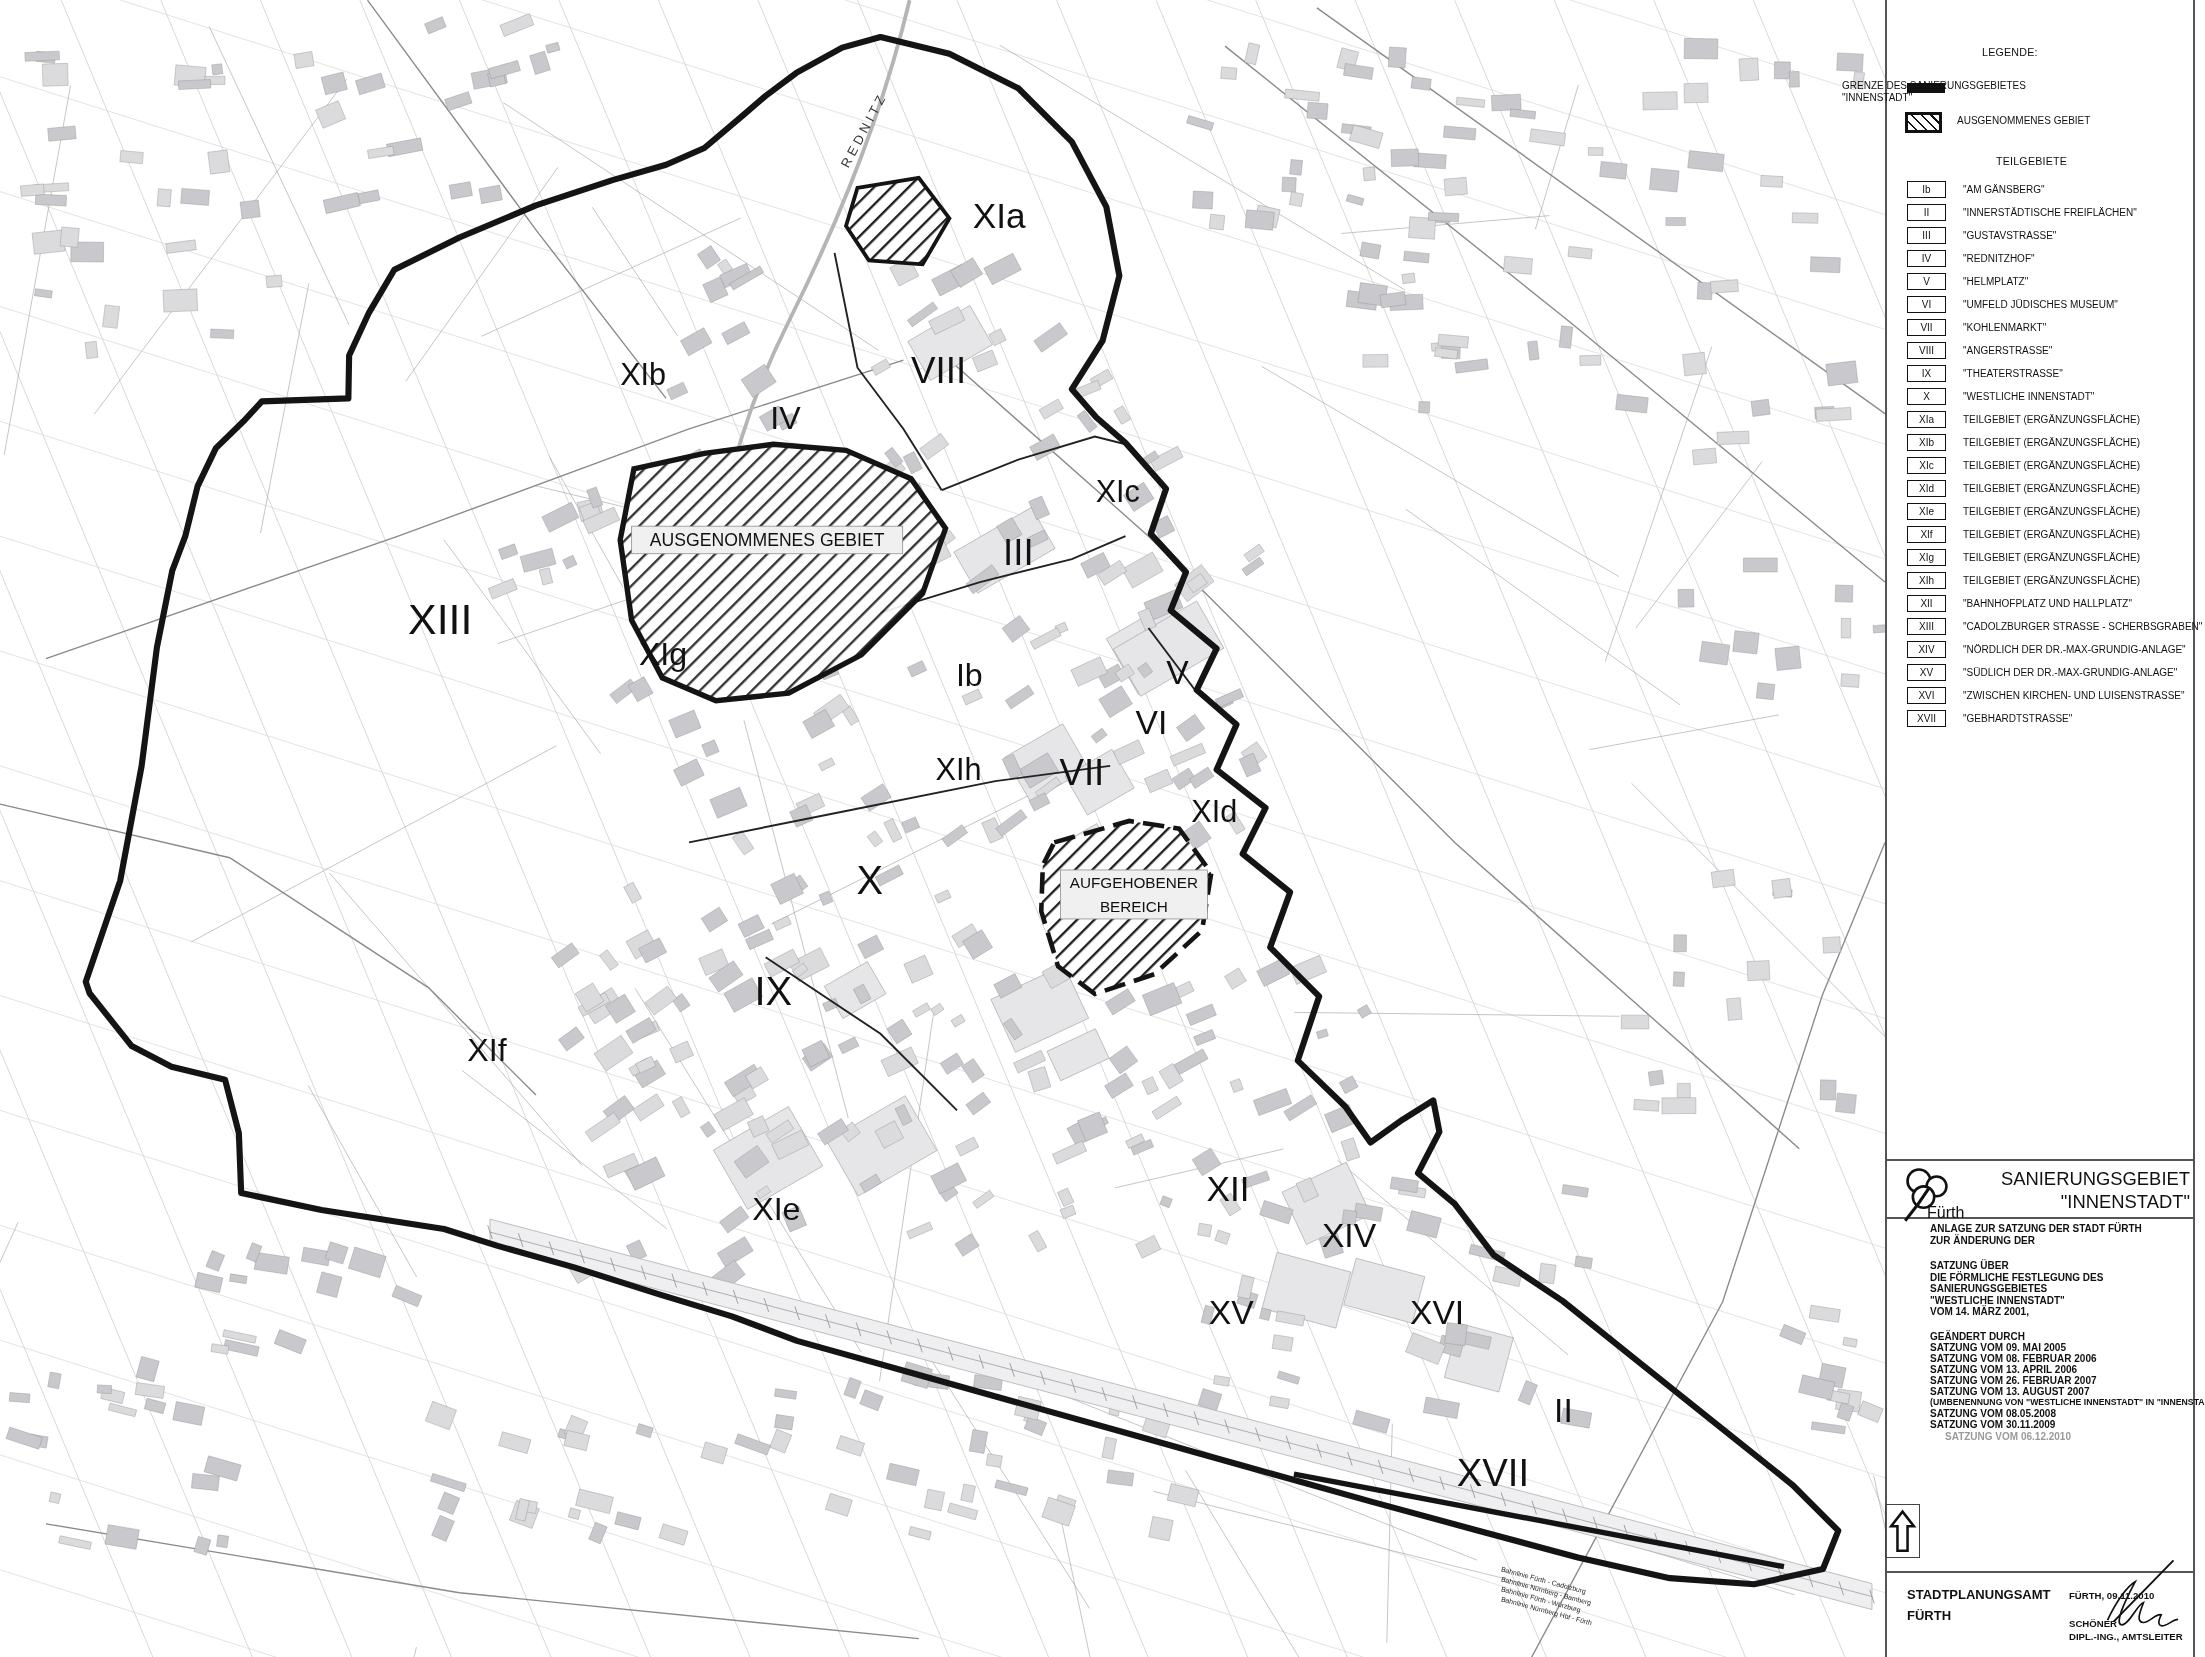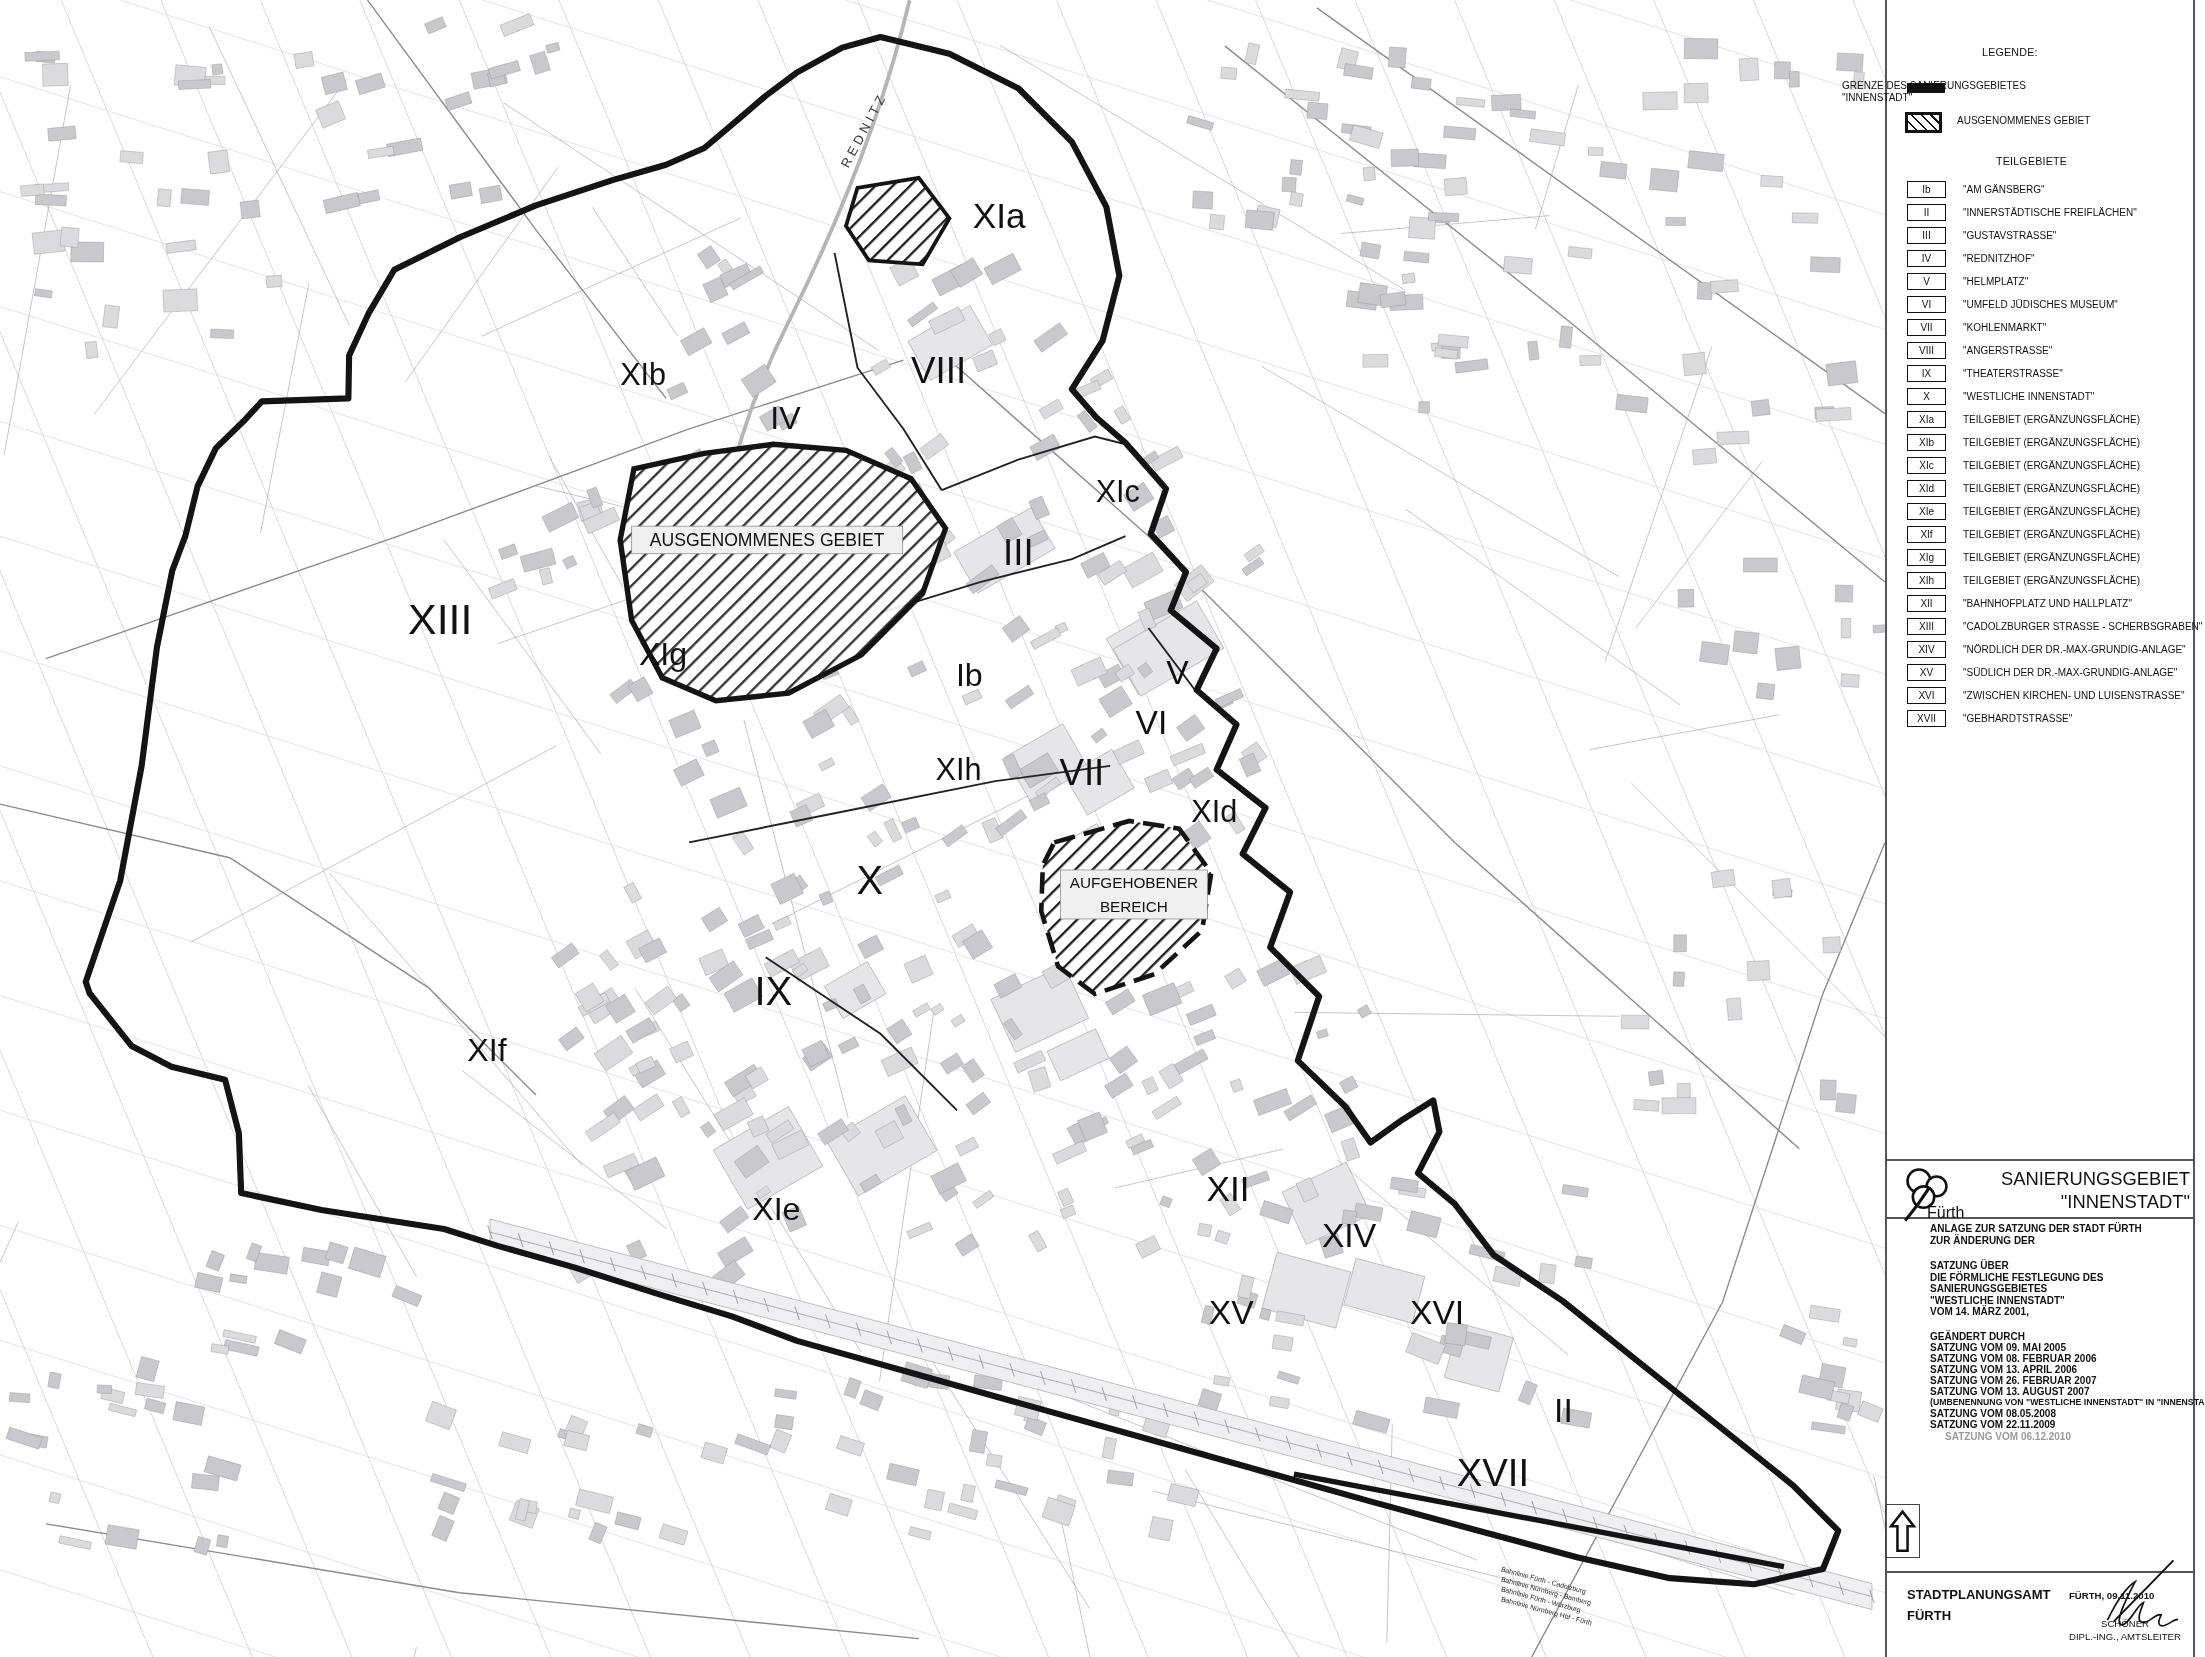--- a/index.html
+++ b/index.html
@@ -24,21 +24,21 @@
   #geaendert-lines .tb-line{line-height:11px;}
   .tb-line.small{font-size:8.7px;}
   .tb-gray{color:#9a9a9a;margin-left:15px;}
   .main-title{position:absolute;left:1976px;top:1167px;width:214px;text-align:right;
               font-size:18.4px;font-weight:normal;line-height:23px;}
   .logo-city{position:absolute;left:1927px;top:1204px;font-size:16px;}
   .arrow-box{position:absolute;left:1885px;top:1504px;width:35px;height:54px;border:1.1px solid #444;
              box-sizing:border-box;display:flex;align-items:center;justify-content:center;}
   .foot-left{position:absolute;left:1907px;top:1585px;font-size:13px;font-weight:bold;line-height:20.7px;}
   .foot-right{position:absolute;left:2069px;top:1590px;font-size:9.6px;font-weight:bold;line-height:12.3px;}
-  .foot-name{position:absolute;left:2069px;top:1617px;font-size:9.6px;font-weight:normal;line-height:13px;text-align:center;}
+  .foot-name{position:absolute;left:2069px;top:1617px;font-size:9.6px;font-weight:bold;line-height:13px;}
 </style>
 </head>
 <body>
 
 <div class="page">
 
   <svg id="map-svg" width="1885" height="1658" viewBox="0 0 2462 2165">
       <defs>
         <pattern id="hatch" width="16" height="16" patternUnits="userSpaceOnUse" patternTransform="rotate(45)">
           <rect width="16" height="16" fill="#ffffff"></rect>
@@ -939,21 +939,21 @@
     <div class="tb-line">GEÄNDERT DURCH</div>
   </div>
   <div class="tb" style="top:1342px" id="geaendert-lines">
       <div class="tb-line">SATZUNG VOM 09. MAI 2005</div>
       <div class="tb-line">SATZUNG VOM 08. FEBRUAR 2006</div>
       <div class="tb-line">SATZUNG VOM 13. APRIL 2006</div>
       <div class="tb-line">SATZUNG VOM 26. FEBRUAR 2007</div>
       <div class="tb-line">SATZUNG VOM 13. AUGUST 2007</div>
       <div class="tb-line small">(UMBENENNUNG VON "WESTLICHE INNENSTADT" IN "INNENSTADT")</div>
       <div class="tb-line">SATZUNG VOM 08.05.2008</div>
-      <div class="tb-line">SATZUNG VOM 22.11.2009</div>
+      <div class="tb-line">SATZUNG VOM 30.11.2009</div>
     </div>
   <div class="tb" style="top:1431px">
     <div class="tb-line tb-gray">SATZUNG VOM 06.12.2010</div>
   </div>
 
   <div class="arrow-box">
     <svg width="29" height="47" viewBox="0 0 46 71">
       <polygon points="23,4 41,27 31,27 31,66 15,66 15,27 5,27" fill="#fff" stroke="#111" stroke-width="4"></polygon>
     </svg>
   </div>

